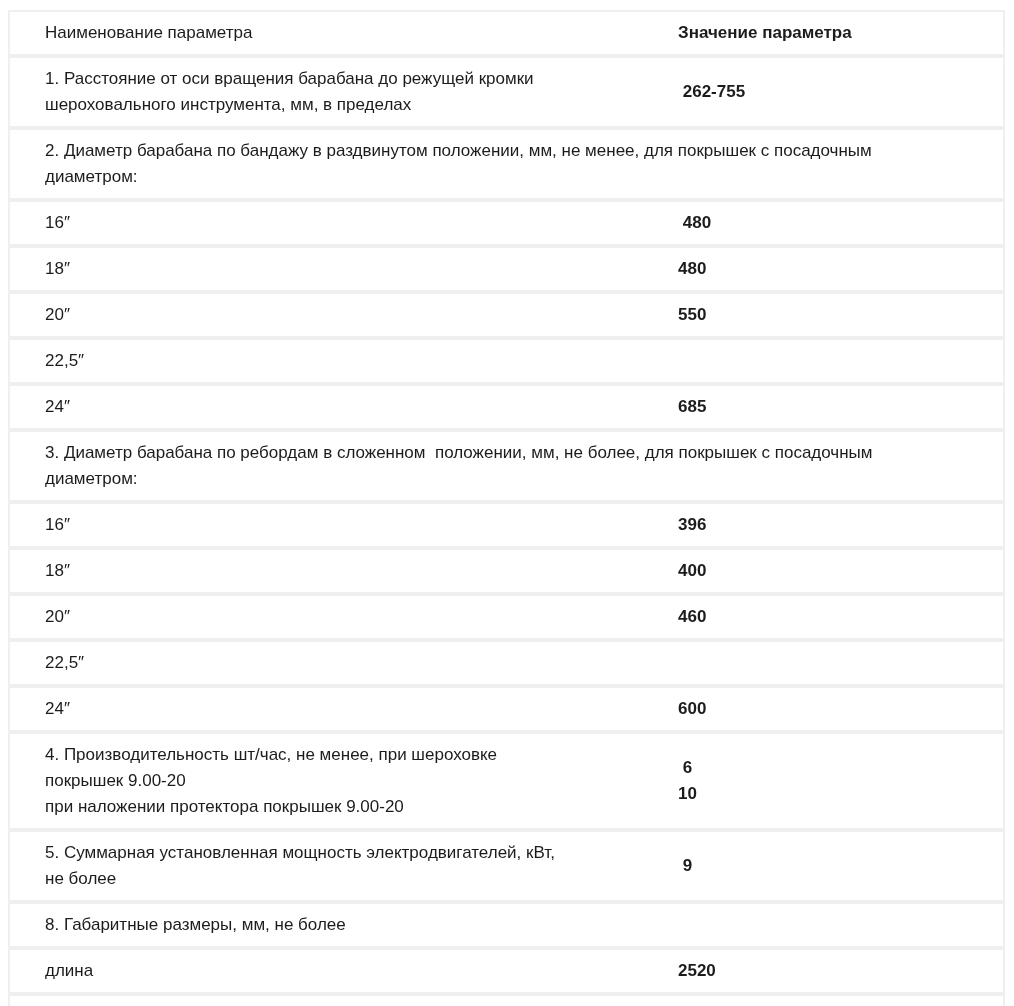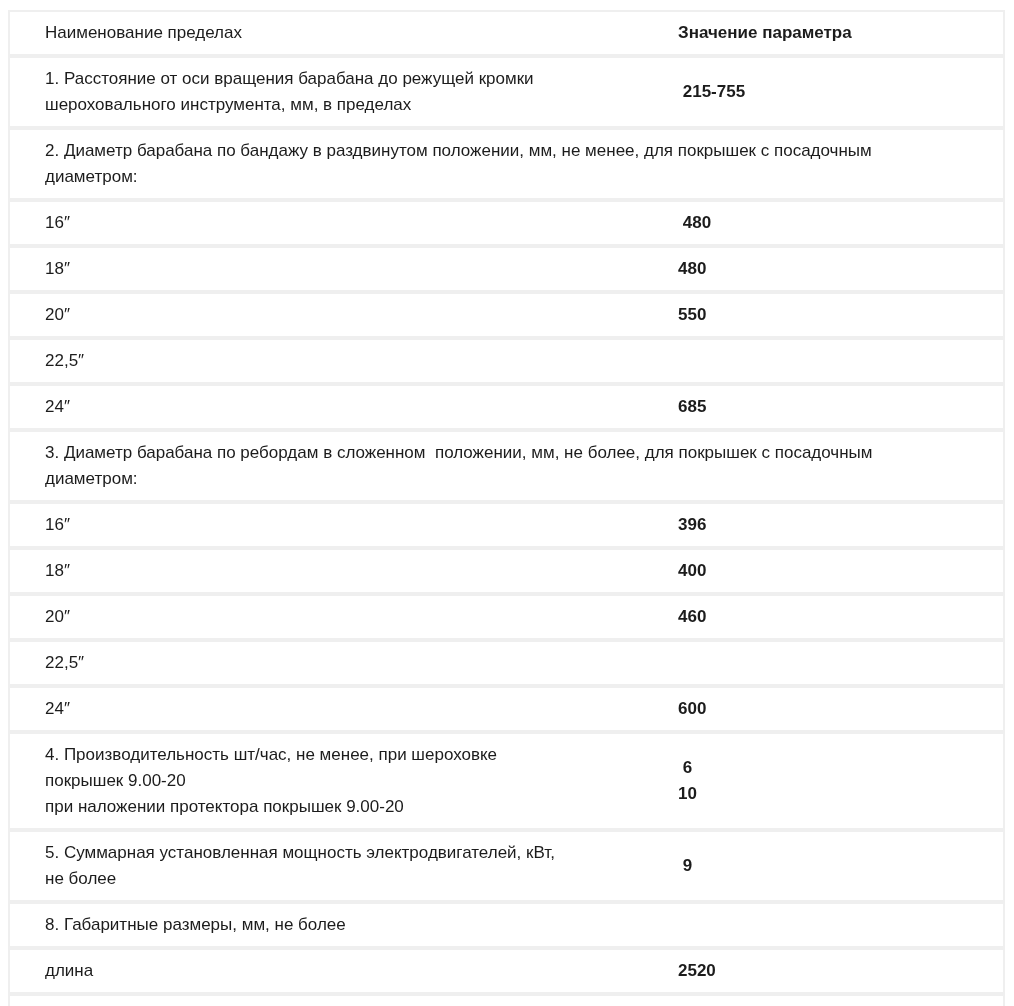--- a/index.html
+++ b/index.html
@@ -57,29 +57,29 @@
     padding-right: 38px;
   }
 </style>
 </head>
 <body>
 
 <div class="page">
   <table class="spec-table">
     <thead>
       <tr>
-        <th class="name">Наименование пределах</th>
+        <th class="name">Наименование параметра</th>
         <th class="value">Значение параметра</th>
       </tr>
     </thead>
     <tbody id="rows">
         <tr>
           <td class="name">1. Расстояние от оси вращения барабана до режущей кромки
 шероховального инструмента, мм, в пределах</td>
-          <td class="value"> 215-755</td>
+          <td class="value"> 262-755</td>
         </tr>
         <tr>
           <td colspan="2" class="name section">2. Диаметр барабана по бандажу в раздвинутом положении, мм, не менее, для покрышек с посадочным
 диаметром:</td>
         </tr>
         <tr>
           <td class="name">16″</td>
           <td class="value"> 480</td>
         </tr>
         <tr>

